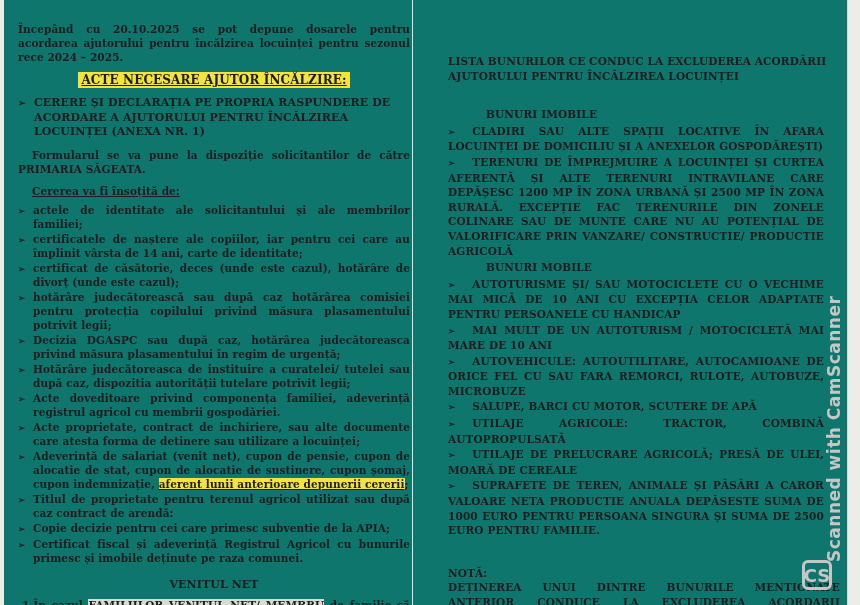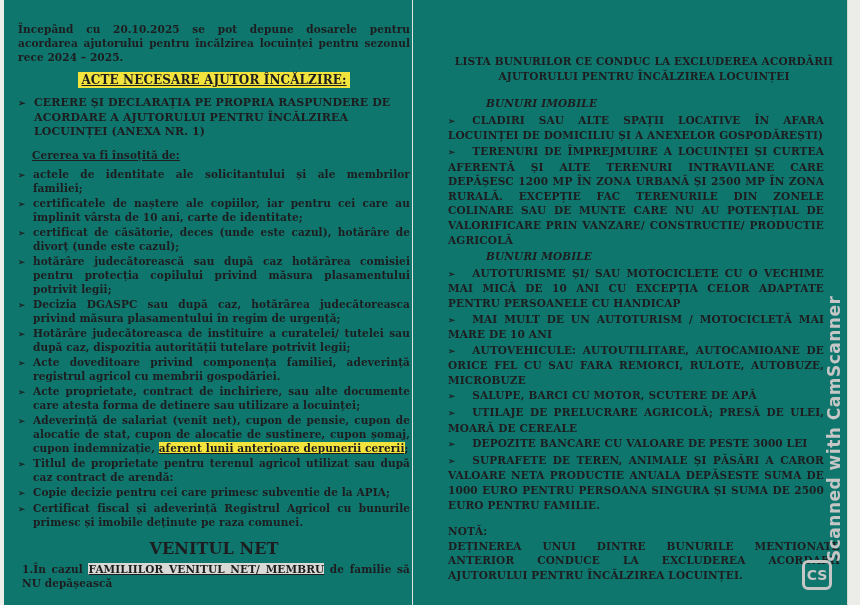--- a/index.html
+++ b/index.html
@@ -20,85 +20,86 @@
   }
   .intro { margin:0 0 9px 0; text-align:justify; }
   .hl-title { text-align:center; margin:0 0 9px 0; font-size:12px; }
   .req-item { display:flex; margin:0 0 8px 0; font-size:11px; line-height:14.5px; }
   .req-item .bullet { flex:none; width:16px; font-size:9px; }
   .form-note { margin:0 0 8px 0; text-indent:14px; text-align:justify; }
   .list-heading { margin:0 0 5px 0; text-indent:14px; }
   .l-item { display:flex; margin:0 0 1px 0; }
   .l-item .bullet { flex:none; width:15px; font-size:8.5px; padding-top:1px; }
   .l-item .btext { flex:1; text-align:justify; }
-  .venit-title { text-align:center; margin:13px 0 6px 0; font-size:16px; }
+  .venit-title { text-align:center; margin:13px 0 6px 0; font-size:11px; }
   .venit-line { margin:0 0 2px 4px; text-align:justify; }
 
   
   .page-right {
     position:absolute; left:448px; top:54px; width:392px;
     font-size:10.5px; line-height:14.6px; letter-spacing:0.15px;
   }
-  .r-title { text-align:center; margin:0 0 13px 0; }
-  .r-subhead { margin:2px 0 2px 38px;font-style:italic; }
+  .r-title { margin:0 0 24px 0; }
+  .r-subhead { margin:2px 0 2px 38px; }
   .r-item { text-align:justify; margin:0 16px 1px 0; }
   .r-item .bullet { font-size:8.5px; margin-right:17px; }
-  .nota-head { margin-top:12px; }
+  .nota-head { margin-top:28px; }
   .nota-body { margin:0; text-align:justify; }
 
   
   .hl   { background:#f2e43c; }
   .gray { background:#d9d9d5; }
   .ul   { text-decoration:underline; }
   .hl-title .hl { padding:1px 3px; }
 
   
   .wm-text {
     position:absolute; right:16px; top:272px; height:290px;
     writing-mode:vertical-rl; transform:rotate(180deg);
     color:#c6c6c6; font-family:"DejaVu Sans", sans-serif; font-weight:700;
     font-size:17px; letter-spacing:0.5px; white-space:nowrap;
   }
   .wm-logo {
     position:absolute; right:28px; bottom:15px; width:24px; height:24px;
     border:3px solid #c6c6c6; border-radius:6px;
     color:#c6c6c6; font-family:"DejaVu Sans", sans-serif; font-weight:700;
-    font-size:14px; display:flex; align-items:center; justify-content:center;
+    font-size:18px; display:flex; align-items:center; justify-content:center;
   }
 </style>
 </head>
 <body>
 
 <div class="canvas">
 
   <div class="page-left">
     <p class="intro">Începând cu 20.10.2025 se pot depune dosarele pentru acordarea ajutorului pentru încălzirea locuinței pentru sezonul rece 2024 – 2025.</p>
 
     <div class="hl-title">
       <span class="hl ul">ACTE NECESARE AJUTOR ÎNCĂLZIRE:</span>
     </div>
 
     <div class="req-item">
       <span class="bullet">➢</span>
       <span>CERERE ȘI DECLARAȚIA PE PROPRIA RASPUNDERE DE ACORDARE A AJUTORULUI PENTRU ÎNCĂLZIREA LOCUINȚEI (ANEXA NR. 1)</span>
     </div>
 
+    <p class="form-note">Formularul se va pune la dispoziție solicitantilor de către PRIMARIA SĂGEATA.</p>
 
     <p class="list-heading">
       <span class="ul">Cererea va fi însoțită de:</span>
     </p>
 
     <div>
       <div class="l-item">
           <span class="bullet">➢</span>
           <span class="btext"><span>actele de identitate ale solicitantului și ale membrilor familiei;</span><span class="hl ul"></span><span></span></span>
         </div>
       <div class="l-item">
           <span class="bullet">➢</span>
-          <span class="btext"><span>certificatele de naștere ale copiilor, iar pentru cei care au împlinit vârsta de 10 ani, carte de identitate;</span><span class="hl ul"></span><span></span></span>
+          <span class="btext"><span>certificatele de naștere ale copiilor, iar pentru cei care au împlinit vârsta de 14 ani, carte de identitate;</span><span class="hl ul"></span><span></span></span>
         </div>
       <div class="l-item">
           <span class="bullet">➢</span>
           <span class="btext"><span>certificat de căsătorie, deces (unde este cazul), hotărâre de divorț (unde este cazul);</span><span class="hl ul"></span><span></span></span>
         </div>
       <div class="l-item">
           <span class="bullet">➢</span>
           <span class="btext"><span>hotărâre judecătorească sau după caz hotărârea comisiei pentru protecția copilului privind măsura plasamentului potrivit legii;</span><span class="hl ul"></span><span></span></span>
         </div>
       <div class="l-item">
@@ -151,22 +152,22 @@
 
     <div class="r-subhead">BUNURI IMOBILE</div>
     <div class="r-item"><span class="bullet">➢</span><span>CLADIRI SAU ALTE SPAȚII LOCATIVE ÎN AFARA LOCUINȚEI DE DOMICILIU ȘI A ANEXELOR GOSPODĂREȘTI)</span></div>
     <div class="r-item"><span class="bullet">➢</span><span>TERENURI DE ÎMPREJMUIRE A LOCUINȚEI ȘI CURTEA AFERENTĂ ȘI ALTE TERENURI INTRAVILANE CARE DEPĂȘESC 1200 MP ÎN ZONA URBANĂ ȘI 2500 MP ÎN ZONA RURALĂ. EXCEPȚIE FAC TERENURILE DIN ZONELE COLINARE SAU DE MUNTE CARE NU AU POTENȚIAL DE VALORIFICARE PRIN VANZARE/ CONSTRUCTIE/ PRODUCTIE AGRICOLĂ</span></div>
 
     <div class="r-subhead">BUNURI MOBILE</div>
     <div class="r-item"><span class="bullet">➢</span><span>AUTOTURISME ȘI/ SAU MOTOCICLETE CU O VECHIME MAI MICĂ DE 10 ANI CU EXCEPȚIA CELOR ADAPTATE PENTRU PERSOANELE CU HANDICAP</span></div>
     <div class="r-item"><span class="bullet">➢</span><span>MAI MULT DE UN AUTOTURISM / MOTOCICLETĂ MAI MARE DE 10 ANI</span></div>
     <div class="r-item"><span class="bullet">➢</span><span>AUTOVEHICULE: AUTOUTILITARE, AUTOCAMIOANE DE ORICE FEL CU SAU FARA REMORCI, RULOTE, AUTOBUZE, MICROBUZE</span></div>
     <div class="r-item"><span class="bullet">➢</span><span>SALUPE, BARCI CU MOTOR, SCUTERE DE APĂ</span></div>
+    <div class="r-item"><span class="bullet">➢</span><span>UTILAJE AGRICOLE: TRACTOR, COMBINĂ AUTOPROPULSATĂ</span></div>
     <div class="r-item"><span class="bullet">➢</span><span>UTILAJE DE PRELUCRARE AGRICOLĂ; PRESĂ DE ULEI, MOARĂ DE CEREALE</span></div>
-    <div class="r-item"><span class="bullet">➢</span><span>DEPOZITE BANCARE CU VALOARE DE PESTE 3000 LEI</span></div>
     <div class="r-item"><span class="bullet">➢</span><span>SUPRAFETE DE TEREN, ANIMALE ȘI PĂSĂRI A CAROR VALOARE NETA PRODUCTIE ANUALA DEPĂSESTE SUMA DE 1000 EURO PENTRU PERSOANA SINGURA ȘI SUMA DE 2500 EURO PENTRU FAMILIE.</span></div>
 
     <div class="nota-head">NOTĂ:</div>
     <p class="nota-body">DEȚINEREA UNUI DINTRE BUNURILE MENTIONATE ANTERIOR CONDUCE LA EXCLUDEREA ACORDARII AJUTORULUI PENTRU ÎNCĂLZIREA LOCUINȚEI.</p>
 
   </div>
 
   <div class="fold-line"></div>
   <div class="edge-left"></div>
   <div class="edge-right"></div>

